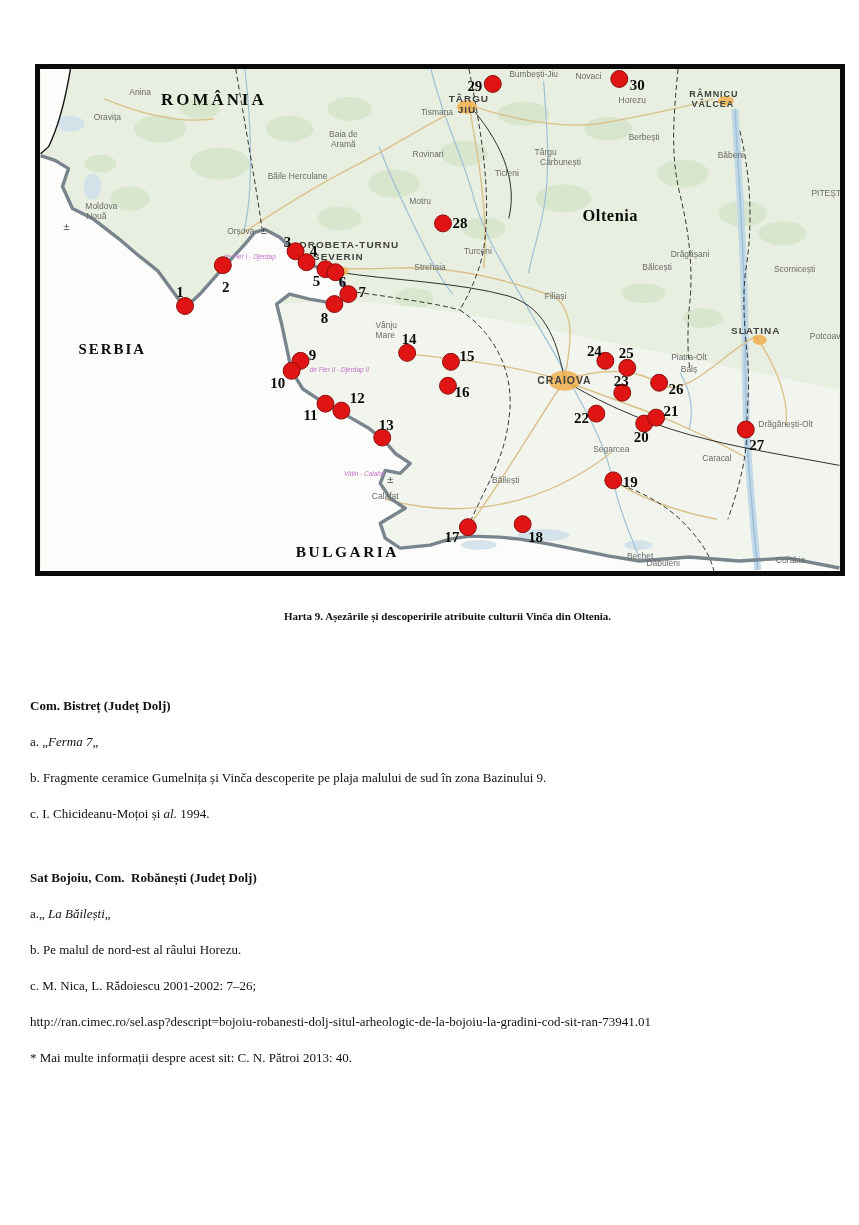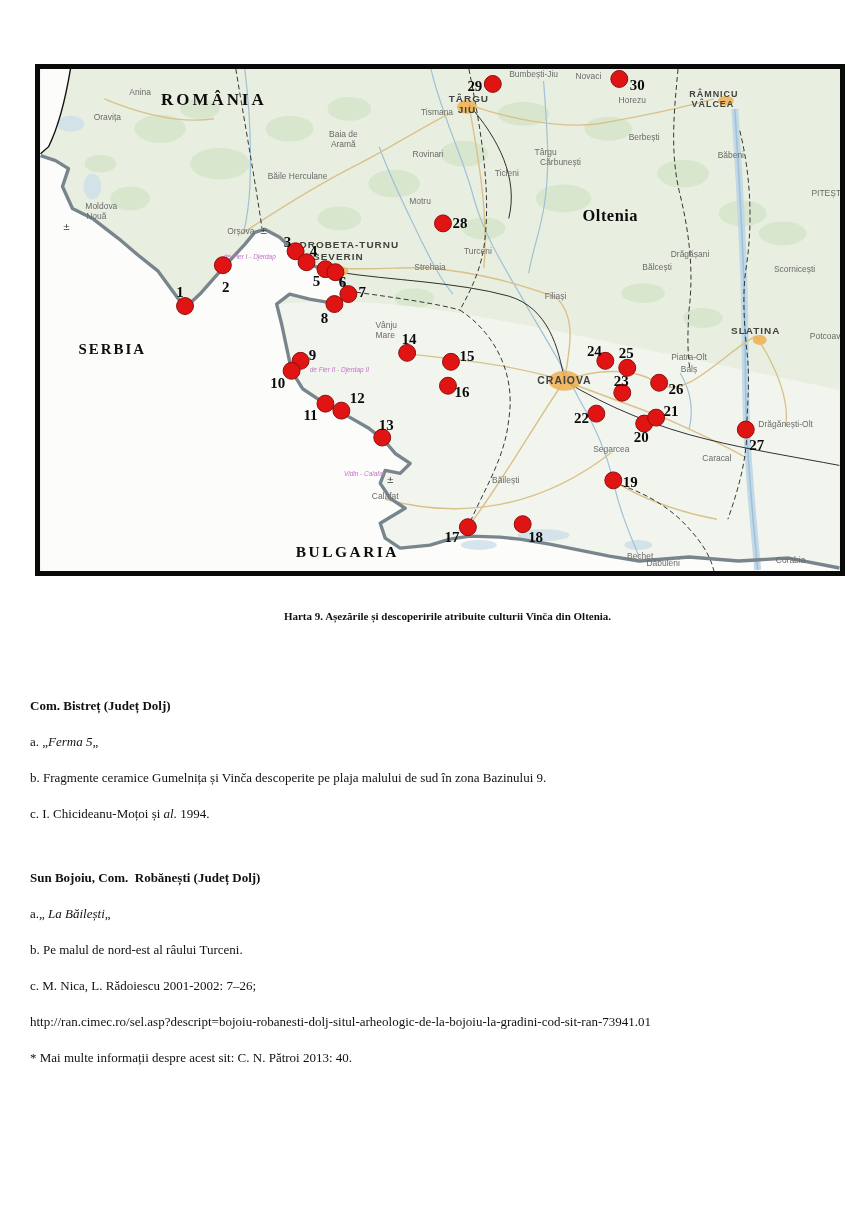--- a/index.html
+++ b/index.html
@@ -246,25 +246,25 @@
         </g>
     </svg>
   </div>
 
   <div class="captions">
     <div>Harta 9. Așezările și descoperirile atribuite culturii Vinča din Oltenia.</div>
   </div>
 
   <div class="content">
     <p class="heading">Com. Bistreț (Județ Dolj)</p>
-    <p><span>a. „</span><i>Ferma 5</i><span>„</span></p>
+    <p><span>a. „</span><i>Ferma 7</i><span>„</span></p>
     <p>b. Fragmente ceramice Gumelnița și Vinča descoperite pe plaja malului de sud în zona Bazinului 9.</p>
     <p><span>c. I. Chicideanu-Moțoi și </span><i>al.</i><span> 1994.</span></p>
 
-    <p class="heading gap">Sun Bojoiu, Com.  Robănești (Județ Dolj)</p>
+    <p class="heading gap">Sat Bojoiu, Com.  Robănești (Județ Dolj)</p>
     <p><span>a.„ </span><i>La Băilești</i><span>„</span></p>
-    <p>b. Pe malul de nord-est al râului Turceni.</p>
+    <p>b. Pe malul de nord-est al râului Horezu.</p>
     <p>c. M. Nica, L. Rădoiescu 2001-2002: 7–26;</p>
     <p class="url">http://ran.cimec.ro/sel.asp?descript=bojoiu-robanesti-dolj-situl-arheologic-de-la-bojoiu-la-gradini-cod-sit-ran-73941.01</p>
     <p>* Mai multe informații despre acest sit: C. N. Pătroi 2013: 40.</p>
   </div>
 
 </div>
 
 </body></html>

